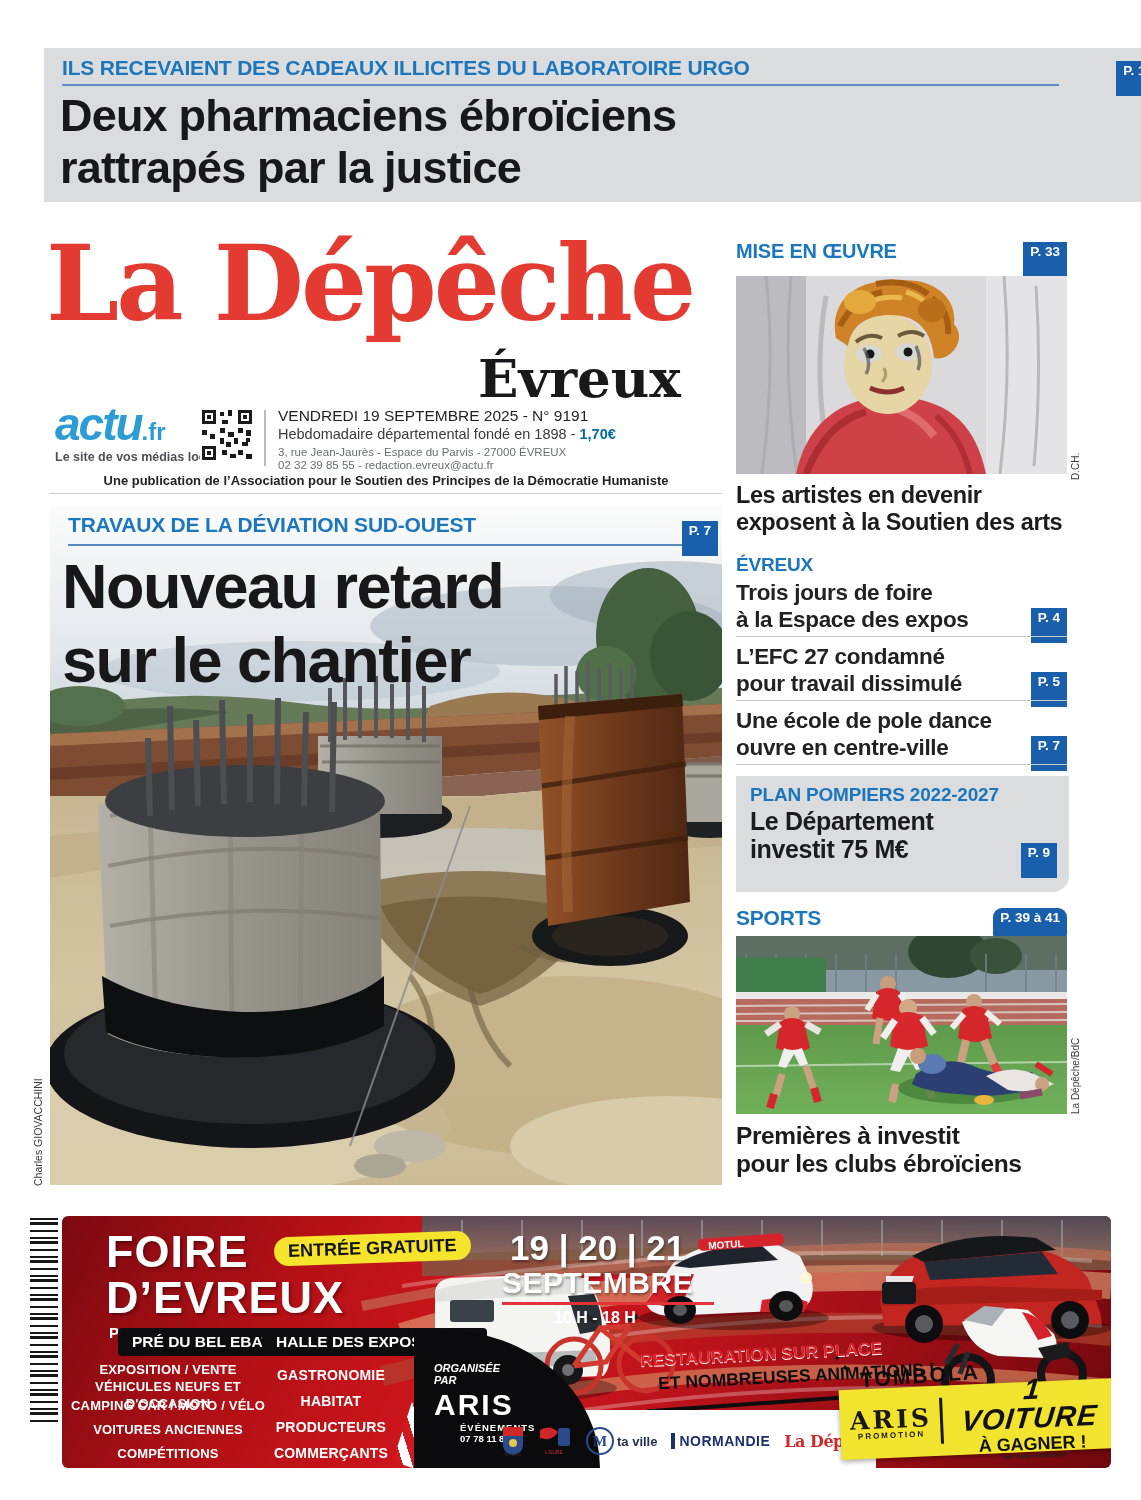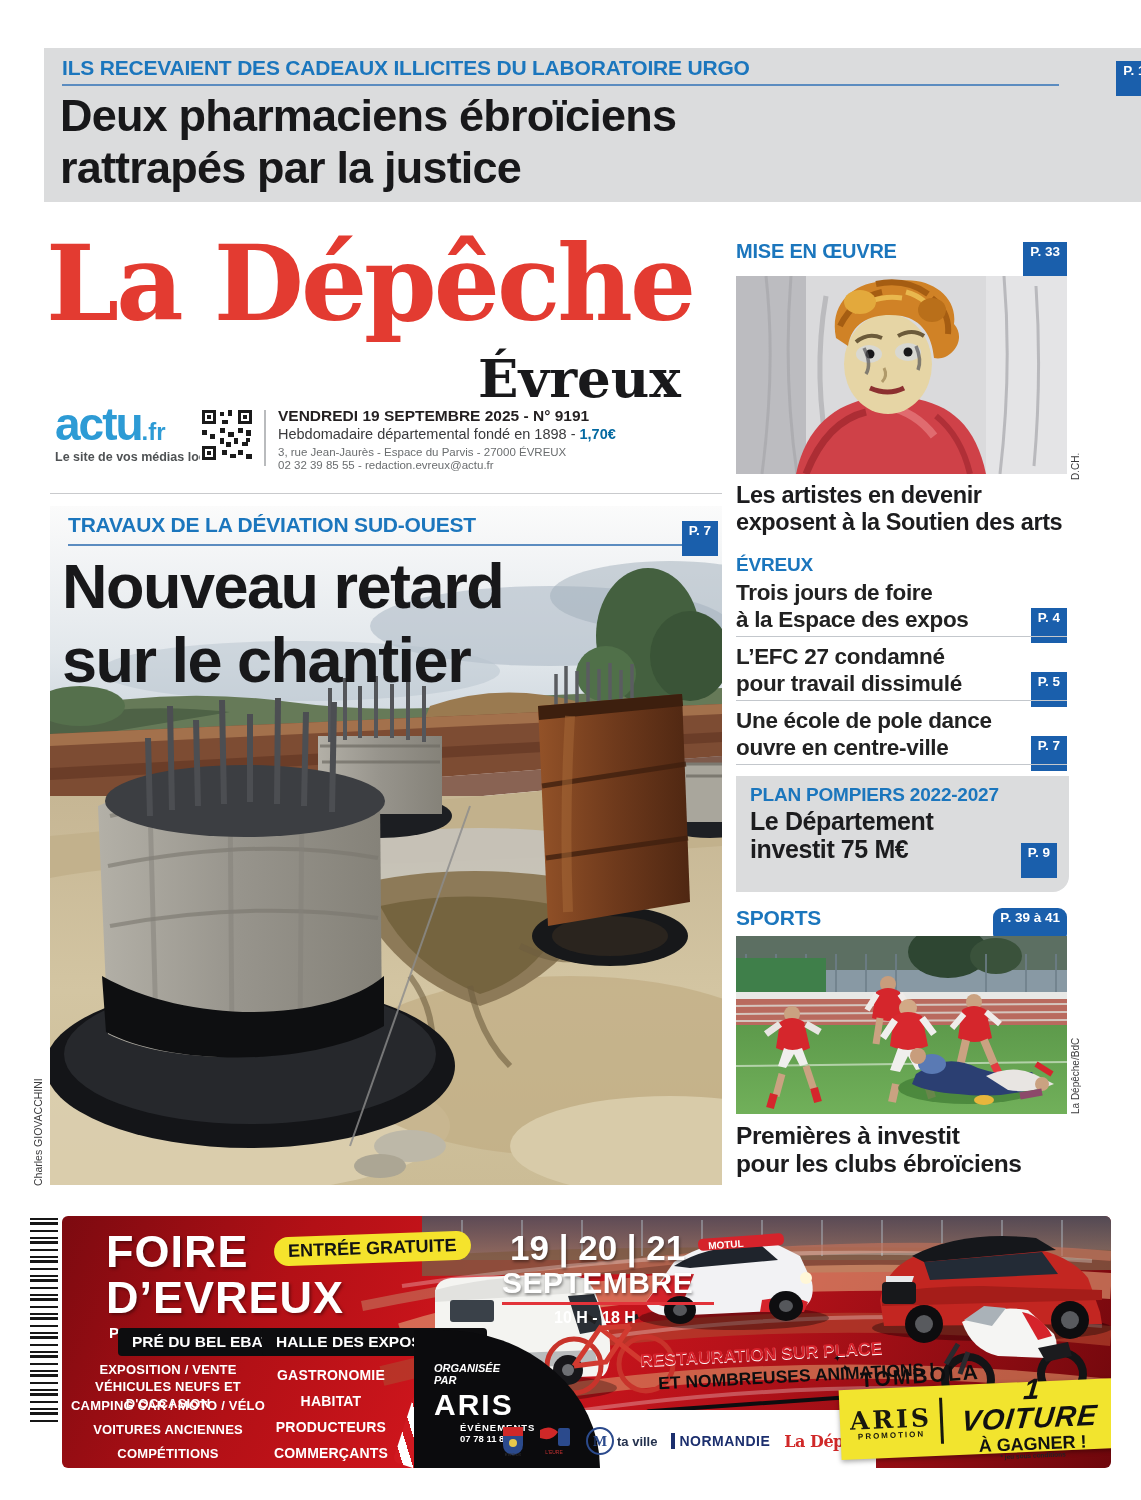--- a/index.html
+++ b/index.html
@@ -43,21 +43,21 @@
     <div class="abs headline" style="left:16px;top:42px;font-size:45px;line-height:1.16;">
       <div>Deux pharmaciens ébroïciens</div>
       <div>rattrapés par la justice</div>
     </div>
   </div>
 
   <div class="abs serif" style="left:46px;top:232px;font-size:104px;font-weight:700;color:#e33b31;letter-spacing:-3px;line-height:1;">La Dépêche</div>
   <div class="abs serif" style="left:478px;top:352px;font-size:53px;font-weight:700;color:#19191b;line-height:1;">Évreux</div>
 
   <div class="abs" style="left:55px;top:404px;width:145px;">
-    <span style="font-size:46px;font-weight:800;color:#2d9bd5;letter-spacing:-2px;line-height:0.9;">actu</span><span style="font-size:24px;font-weight:700;color:#2d9bd5;">.fr</span>
+    <span style="font-size:46px;font-weight:800;color:#2d9bd5;letter-spacing:-2px;line-height:0.9;font-style:italic;">actu</span><span style="font-size:24px;font-weight:700;color:#2d9bd5;">.fr</span>
     <div style="font-size:12.5px;font-weight:700;color:#4f5254;margin-top:4px;white-space:nowrap;">Le site de vos médias locaux</div>
   </div>
 
   <svg class="abs" style="left:200px;top:408px;" width="54" height="54" viewBox="0 0 54 54">
     <rect width="54" height="54" fill="#fff"></rect>
     <g fill="#1a1a1a">
       <rect x="2" y="2" width="14" height="14"></rect>
         <rect x="38" y="2" width="14" height="14"></rect>
         <rect x="2" y="38" width="14" height="14"></rect>
       <rect x="5" y="5" width="8" height="8" fill="#fff"></rect>
@@ -83,28 +83,29 @@
         <rect x="30" y="46" width="6" height="4"></rect>
       <rect x="38" y="42" width="5" height="5"></rect>
         <rect x="46" y="46" width="6" height="5"></rect>
         <rect x="46" y="30" width="4" height="4"></rect>
     </g>
   </svg>
 
   <div class="abs" style="left:264px;top:410px;width:2px;height:56px;background:#b9bbbd;"></div>
 
   <div class="abs" style="left:278px;top:407px;width:430px;">
-    <div style="font-size:15.5px;font-weight:700;color:#231f20;">VENDREDI 19 SEPTEMBRE 2025 - N° 9191</div>
+    <div style="font-size:15.5px;font-weight:400;color:#231f20;">VENDREDI 19 SEPTEMBRE 2025 - N° 9191</div>
     <div style="font-size:14.5px;color:#3a3a3c;margin-top:1px;">
       <span>Hebdomadaire départemental fondé en 1898 - </span><span style="font-weight:700;color:#0369a1;">1,70€</span>
     </div>
     <div style="font-size:11.5px;color:#6a6d6f;margin-top:4px;">3, rue Jean-Jaurès - Espace du Parvis - 27000 ÉVREUX</div>
     <div style="font-size:11.5px;color:#6a6d6f;margin-top:1px;">02 32 39 85 55 - redaction.evreux@actu.fr</div>
   </div>
 
+  <div class="abs" style="left:50px;top:473px;width:672px;text-align:center;font-size:13px;font-weight:700;color:#232325;">Une publication de l’Association pour le Soutien des Principes de la Démocratie Humaniste</div>
   <div class="abs hairline" style="left:50px;top:493px;width:672px;"></div>
 
   <div class="abs" style="left:50px;top:506px;width:672px;height:679px;">
 
     <svg width="672" height="679" viewBox="0 0 672 679" preserveAspectRatio="none" style="position:absolute;left:0;top:0;">
       <defs>
         <linearGradient id="sky" x1="0" y1="0" x2="0" y2="1">
           <stop offset="0" stop-color="#fbfbfb"></stop>
             <stop offset="0.55" stop-color="#e3e8ec"></stop>
             <stop offset="1" stop-color="#c3ced7"></stop>

